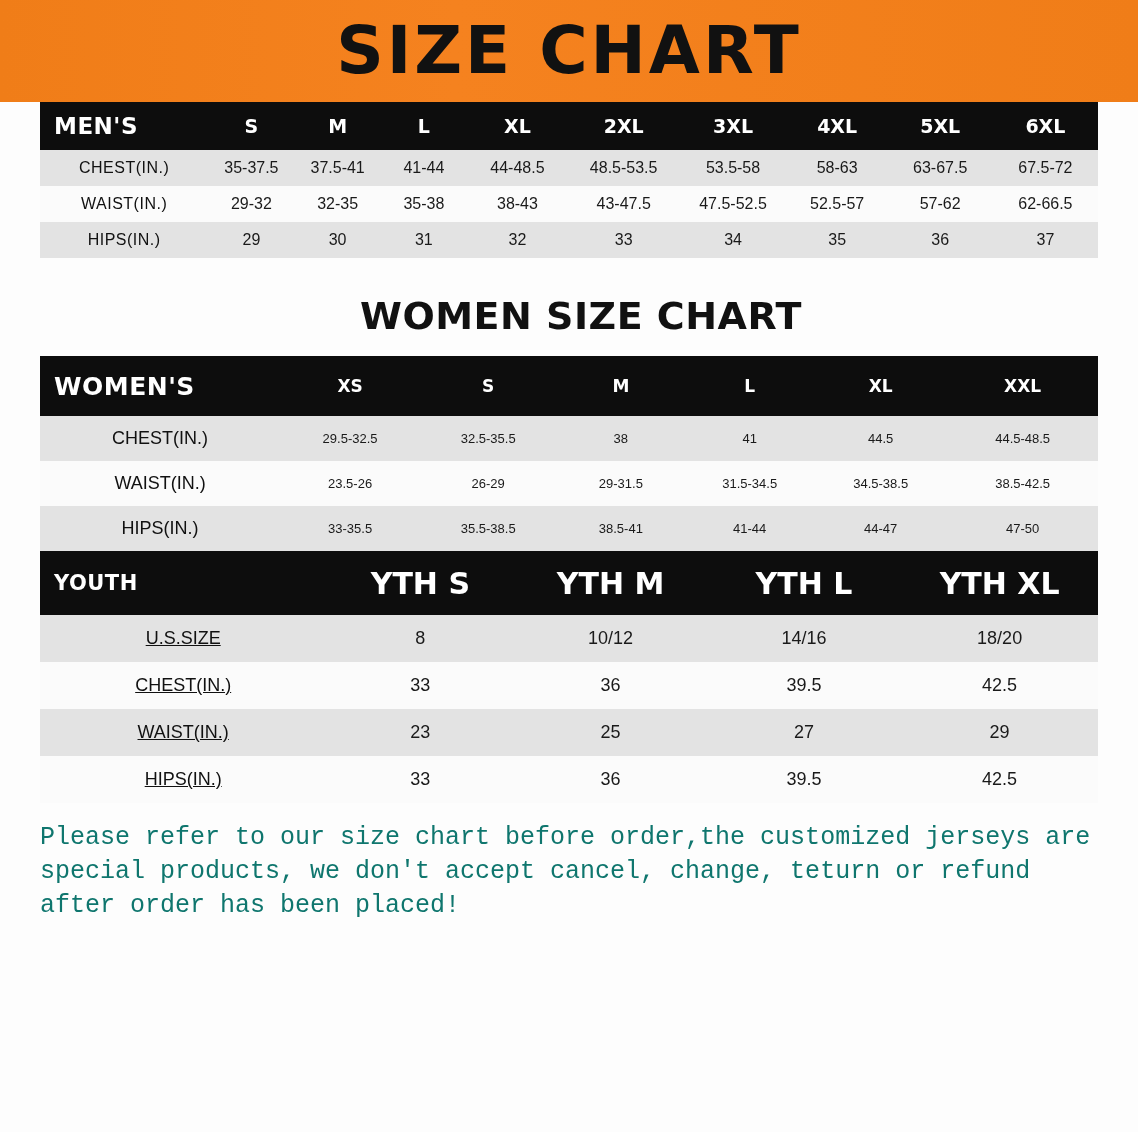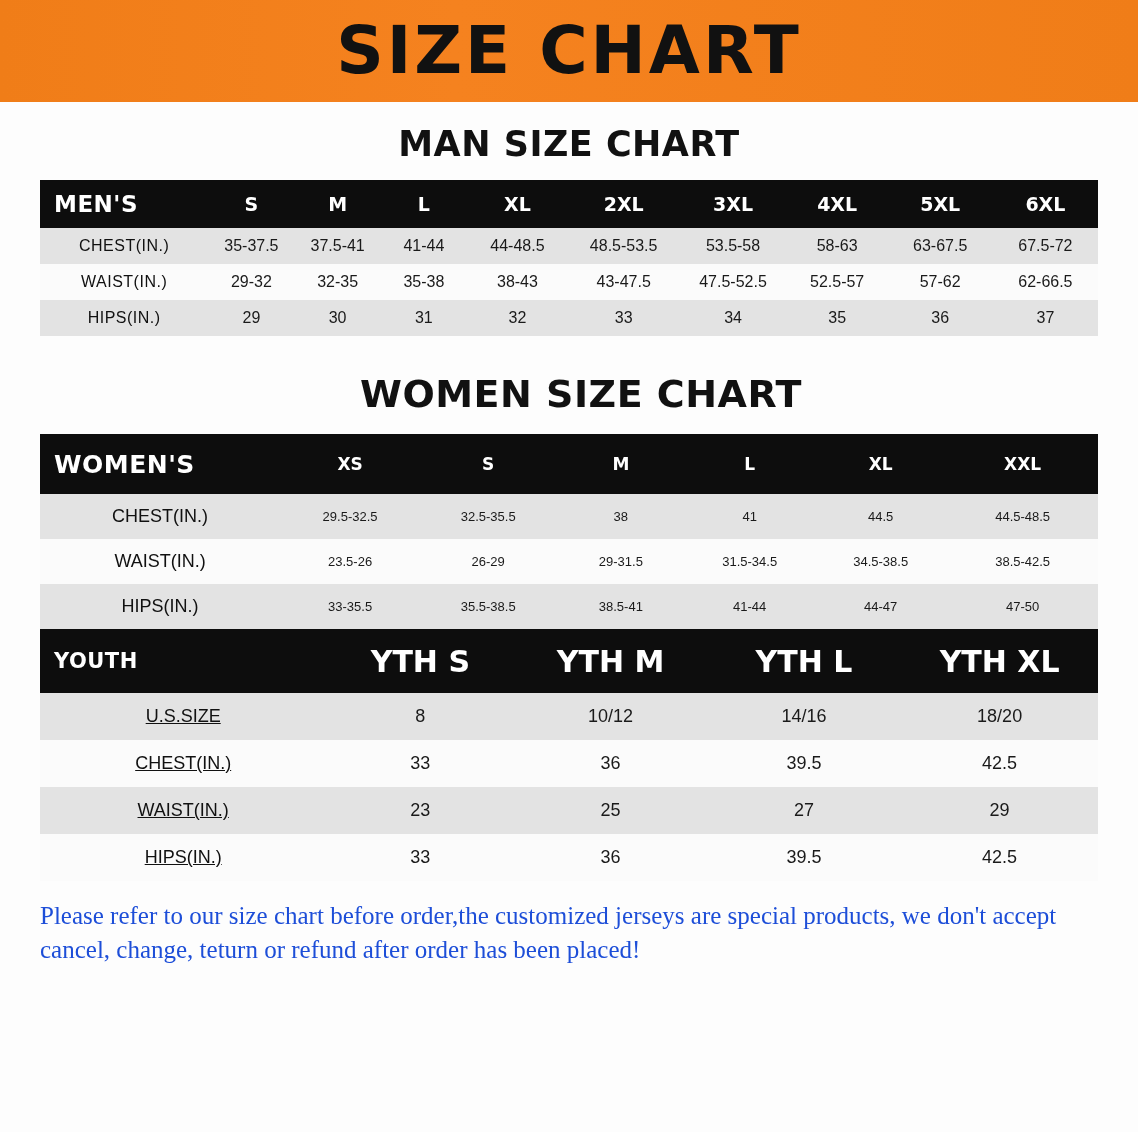--- a/index.html
+++ b/index.html
@@ -100,37 +100,36 @@
 
   
   .youth thead th { font-size: 30px; height: 62px; }
   .youth thead th.rowhead { font-size: 21px; letter-spacing: 0.5px; }
   .youth tbody td { font-size: 18px; height: 45px; }
   .youth tbody td.rowhead { font-size: 18px; text-decoration: underline; }
 
   
   .note {
     margin: 18px 40px 0 40px;
-    color: #1d4ed8;
-    font-family: Liberation Serif, serif;
+    color: #0f766e;
+    font-family: Liberation Mono, monospace;
     font-size: 25px;
     line-height: 1.35;
     text-align: left;
   }
 </style>
 </head>
 <body>
 
 <div class="page">
 
   <div class="banner">
     <div class="banner-title">SIZE CHART</div>
   </div>
 
-  <div class="section-title title-man">MAN SIZE CHART</div>
   <div class="table-wrap">
     <table class="men">
       <colgroup>
         <col style="width:160px">
         <col style="width:82px">
           <col style="width:82px">
           <col style="width:82px">
         <col style="width:96px">
           <col style="width:106px">
           <col style="width:102px">

